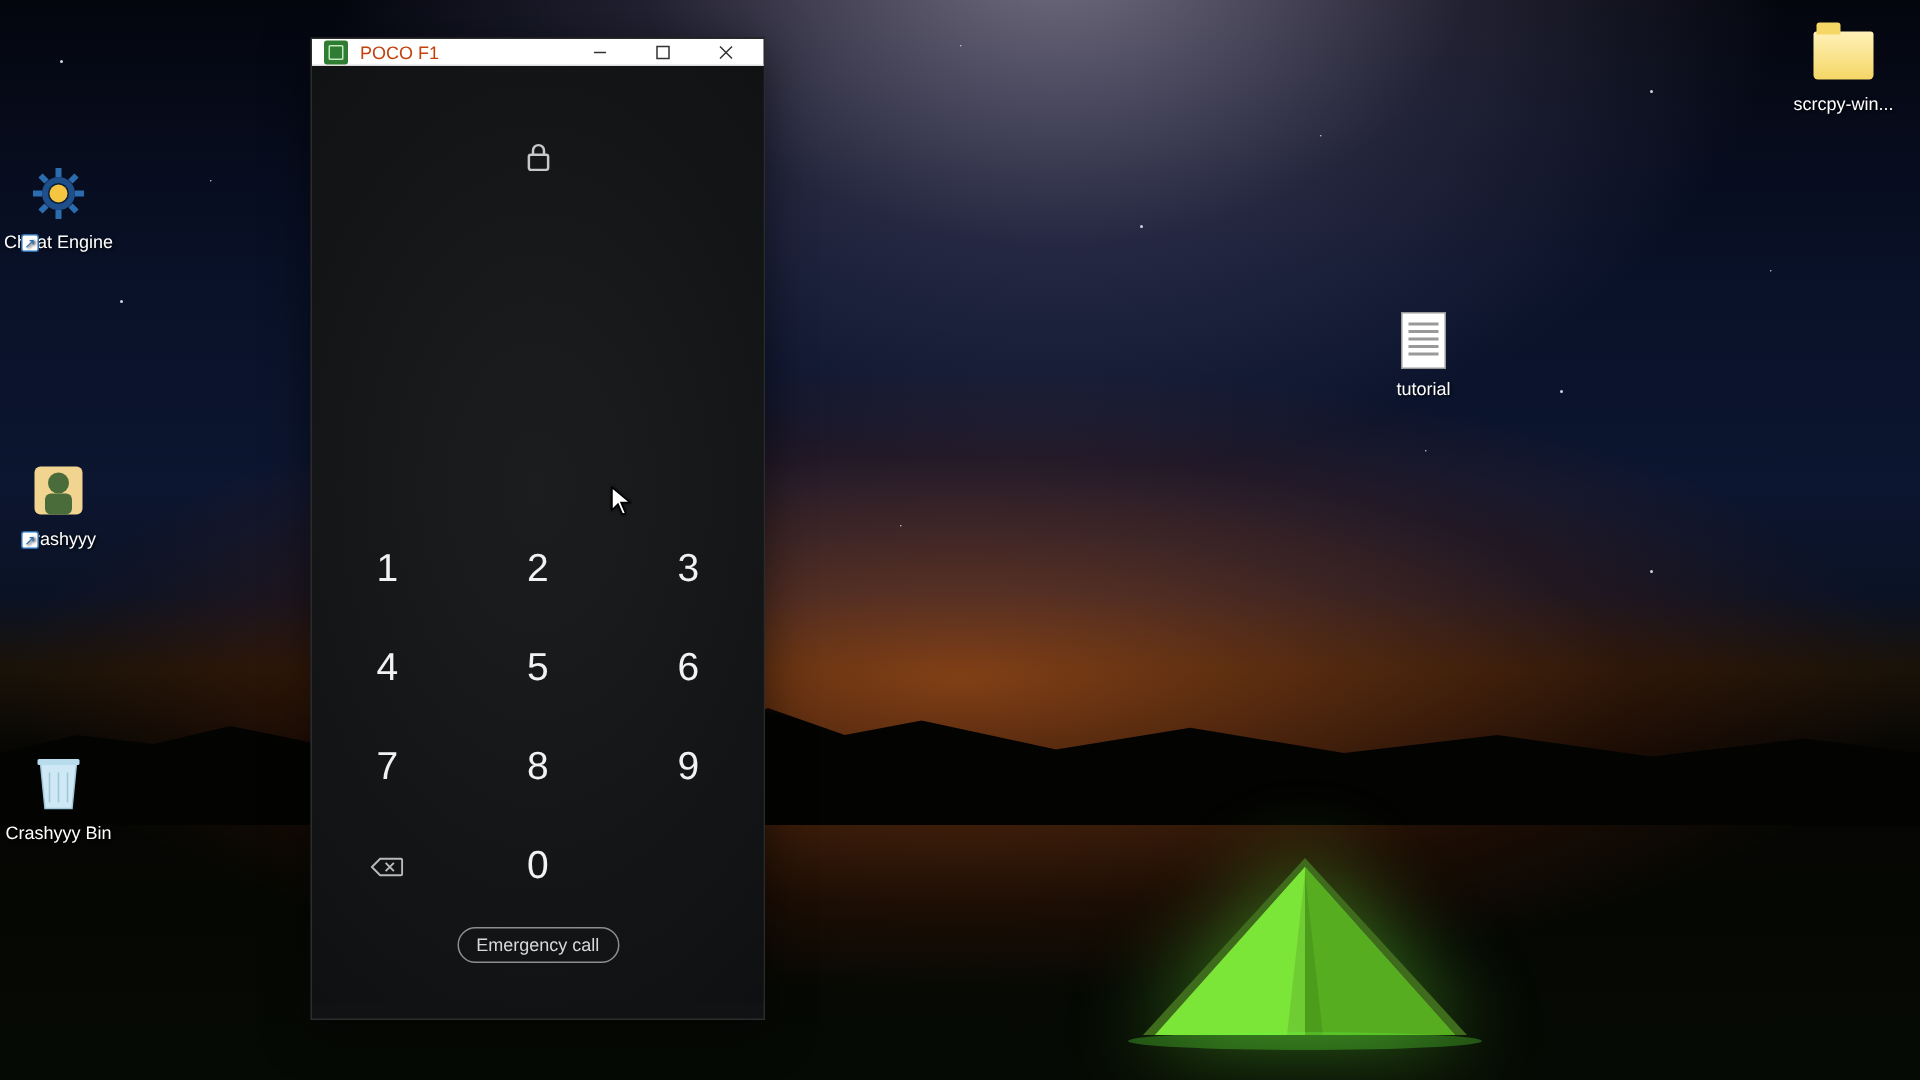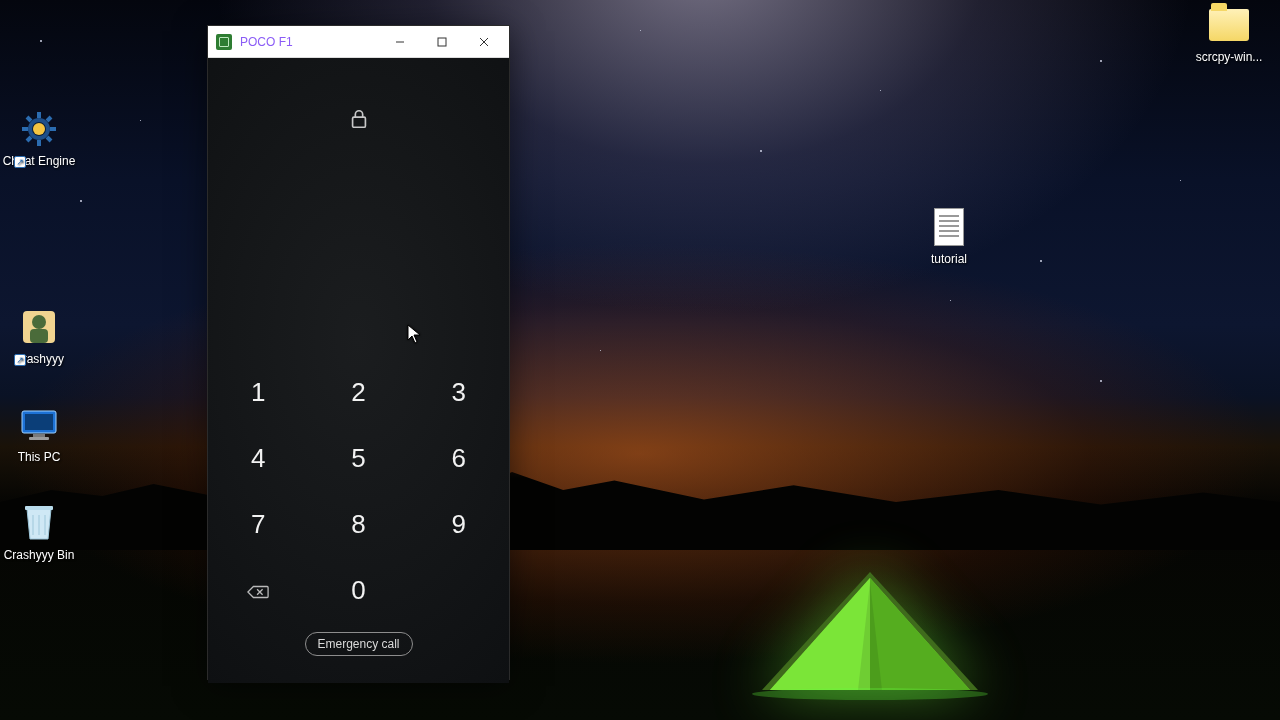--- a/index.html
+++ b/index.html
@@ -62,22 +62,22 @@
   .shortcut-arrow{
     position:absolute; bottom:0; left:14px; width:12px; height:12px; background:#fff;
     border:1px solid #2b6cb0; border-radius:2px; font-size:9px; line-height:10px; color:#2b6cb0;
   }
   
   .window {
     position:absolute; left:207px; top:25px; width:303px; height:655px;
     background:#101214; border:1px solid #2b2b2b; box-shadow:0 6px 30px rgba(0,0,0,0.5);
   }
   .titlebar{
-    height:32px; background:#ffffff; display:flex; align-items:center;
-    padding:0 4px 0 8px; font-size:12px; color:#8b5cf6; border-bottom:1px solid #ddd;
+    height:18px; background:#ffffff; display:flex; align-items:center;
+    padding:0 4px 0 8px; font-size:12px; color:#c2410c; border-bottom:1px solid #ddd;
   }
   .titlebar .appicon{
     width:16px;height:16px;margin-right:8px;background:#2e7d32;border-radius:2px;position:relative;
   }
   .titlebar .appicon::after{content:"";position:absolute;inset:3px;border:1.5px solid #bfe8bf;border-radius:1px;}
   .titlebar .title{flex:1;}
   .winbtn{ width:42px; height:30px; display:flex; align-items:center; justify-content:center; color:#333; }
   .winbtn svg{width:10px;height:10px;}
   .phone-body{
     height:625px; background:radial-gradient(ellipse 260px 420px at 50% 45%, #1b1d1f 0%, #141618 55%, #0e1012 100%);
@@ -158,33 +158,20 @@
           <rect x="4" y="4" width="32" height="32" rx="4" fill="#f1d490"></rect>
           <circle cx="20" cy="15" r="7" fill="#4a6b3a"></circle>
           <rect x="11" y="22" width="18" height="14" rx="4" fill="#4a6b3a"></rect>
         </svg>
       </div>
       <div class="shortcut-arrow">↗</div>
     </div>
     <div class="label">Crashyyy</div>
   </div>
 
-  <div class="dicon" style="left:0px; top:404px;">
-    <div class="img">
-      <div class="monitor-shape">
-        <svg viewBox="0 0 40 32">
-          <rect x="3" y="2" width="34" height="22" rx="2" fill="#1d72d6" stroke="#9fd1ff"></rect>
-          <rect x="6" y="5" width="28" height="16" fill="#0b3e78"></rect>
-          <rect x="14" y="25" width="12" height="3" fill="#7a7a7a"></rect>
-          <rect x="10" y="28" width="20" height="3" rx="1" fill="#9c9c9c"></rect>
-        </svg>
-      </div>
-    </div>
-    <div class="label">This PC</div>
-  </div>
 
   <div class="dicon" style="left:0px; top:502px;">
     <div class="img">
       <div class="recycle-shape">
         <svg viewBox="0 0 34 40">
           <path d="M5 6h24l-3 30H8z" fill="#cfe8f5" stroke="#9ec7da"></path>
           <rect x="3" y="3" width="28" height="4" rx="1" fill="#b9dcec"></rect>
           <path d="M11 12v20M17 12v20M23 12v20" stroke="#9ec7da" stroke-width="1"></path>
         </svg>
       </div>
@@ -193,21 +180,21 @@
   </div>
 
   <div class="dicon" style="left:910px; top:206px;">
     <div class="img">
         <div class="txtfile"></div>
       </div>
     <div class="label">tutorial</div>
   </div>
 
 
-  <div class="dicon" style="left:1190px; top:4px;">
+  <div class="dicon" style="left:1190px; top:16px;">
     <div class="img">
         <div class="folder-shape"></div>
       </div>
     <div class="label">scrcpy-win...</div>
   </div>
 
   <div class="window">
     <div class="titlebar">
       <div class="appicon"></div>
       <div class="title">POCO F1</div>

